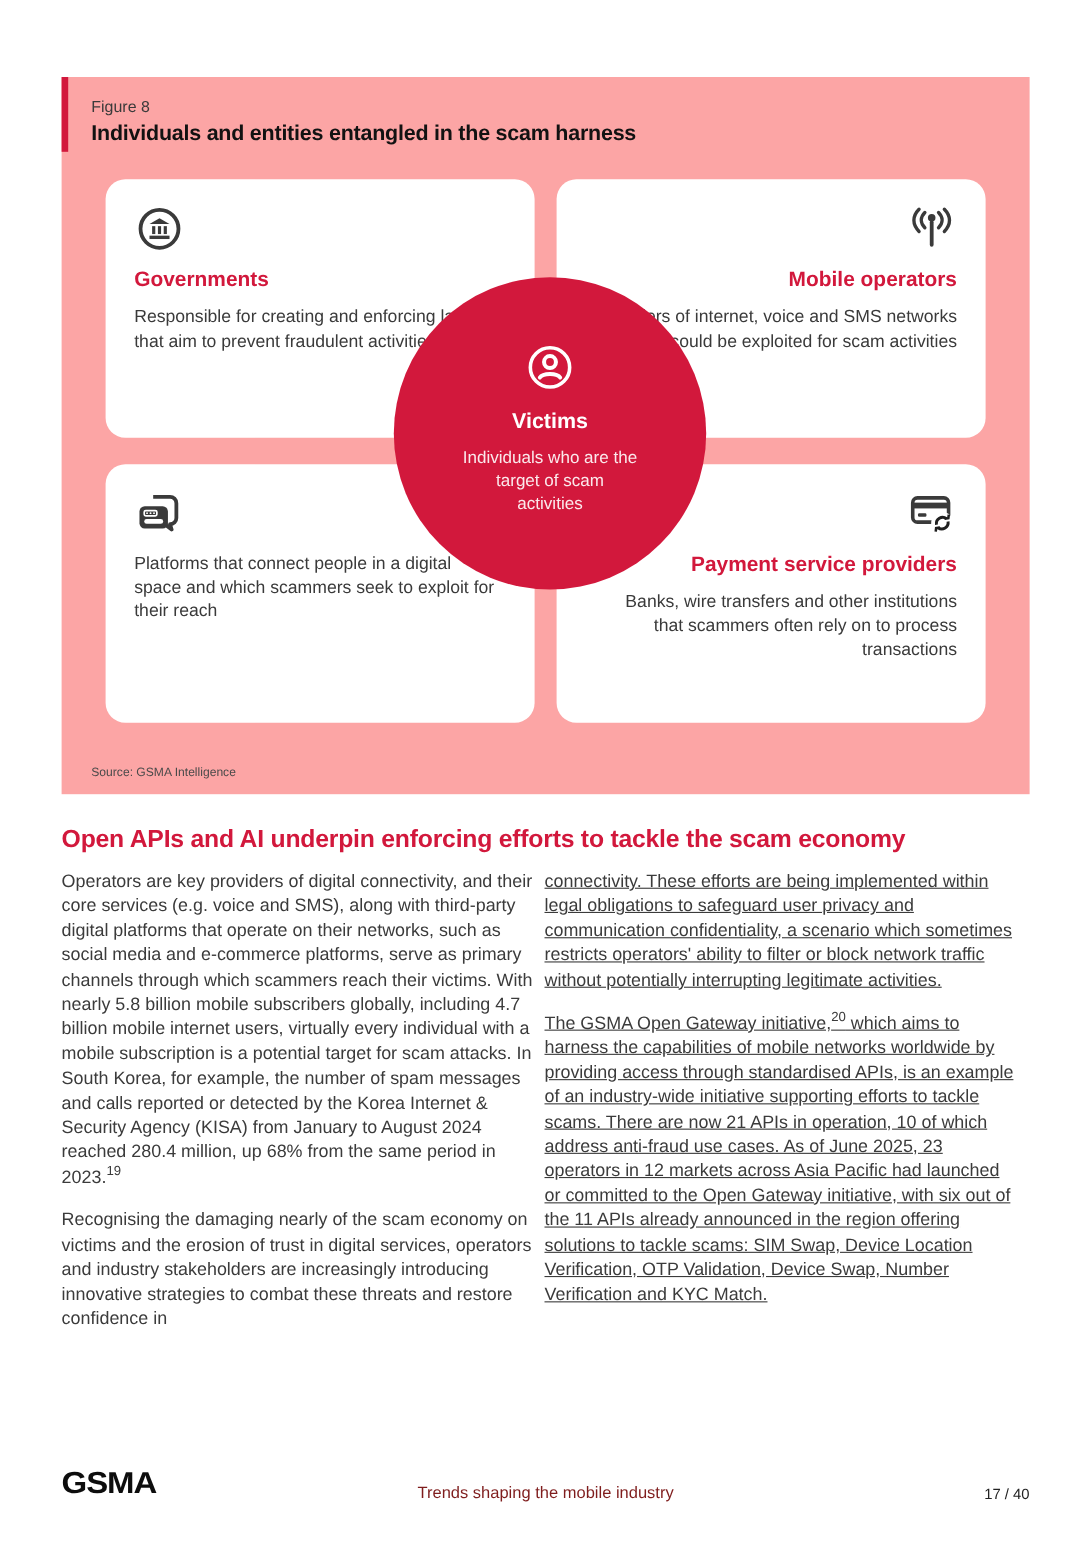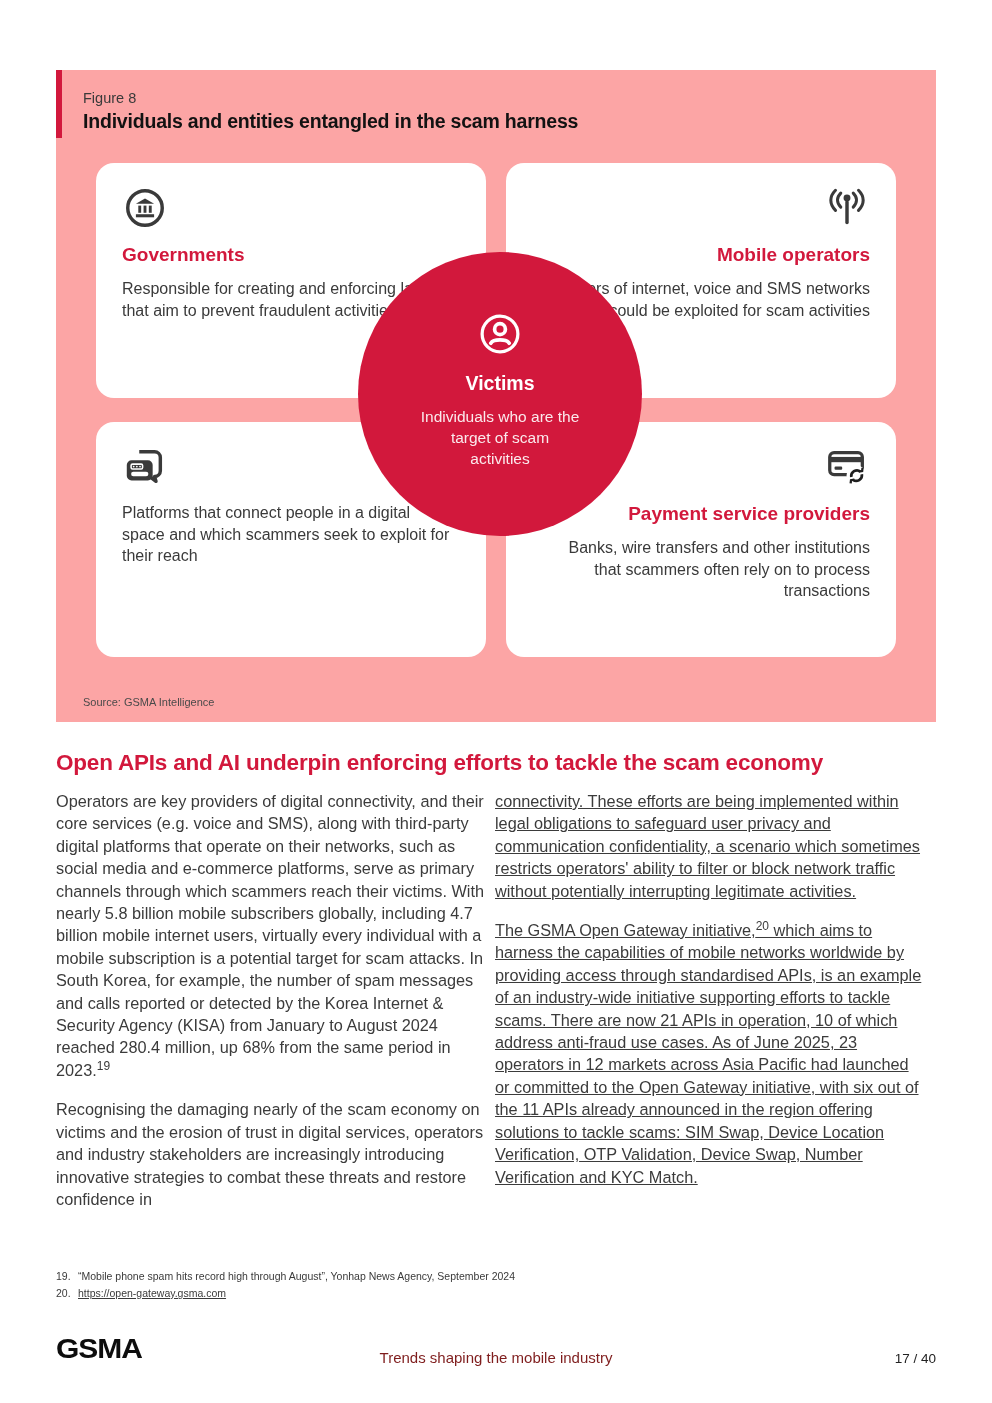--- a/index.html
+++ b/index.html
@@ -148,30 +148,20 @@
   <div class="col col-left">
     <p><span>Operators are key providers of digital connectivity, and their core services (e.g. voice and SMS), along with third-party digital platforms that operate on their networks, such as social media and e-commerce platforms, serve as primary channels through which scammers reach their victims. With nearly 5.8 billion mobile subscribers globally, including 4.7 billion mobile internet users, virtually every individual with a mobile subscription is a potential target for scam attacks. In South Korea, for example, the number of spam messages and calls reported or detected by the Korea Internet &amp; Security Agency (KISA) from January to August 2024 reached 280.4 million, up 68% from the same period in 2023.</span><sup class="fn">19</sup></p>
     <p>Recognising the damaging nearly of the scam economy on victims and the erosion of trust in digital services, operators and industry stakeholders are increasingly introducing innovative strategies to combat these threats and restore confidence in</p>
   </div>
 
   <div class="col col-right">
     <p>connectivity. These efforts are being implemented within legal obligations to safeguard user privacy and communication confidentiality, a scenario which sometimes restricts operators' ability to filter or block network traffic without potentially interrupting legitimate activities.</p>
     <p><span>The GSMA Open Gateway initiative,</span><sup class="fn">20</sup><span> which aims to harness the capabilities of mobile networks worldwide by providing access through standardised APIs, is an example of an industry-wide initiative supporting efforts to tackle scams. There are now 21 APIs in operation, 10 of which address anti-fraud use cases. As of June 2025, 23 operators in 12 markets across Asia Pacific had launched or committed to the Open Gateway initiative, with six out of the 11 APIs already announced in the region offering solutions to tackle scams: SIM Swap, Device Location Verification, OTP Validation, Device Swap, Number Verification and KYC Match.</span></p>
   </div>
 
-  <div class="footnotes">
-    <div class="fn-row">
-      <span class="fn-num">19.</span>
-      <span>“Mobile phone spam hits record high through August”, Yonhap News Agency, September 2024</span>
-    </div>
-    <div class="fn-row">
-      <span class="fn-num">20.</span>
-      <a href="#">https://open-gateway.gsma.com</a>
-    </div>
-  </div>
 
   <div class="footer">
     <div class="footer-logo">GSMA</div>
     <div class="footer-center">Trends shaping the mobile industry</div>
     <div class="footer-page">17 / 40</div>
   </div>
 
 </div>
 
 </body></html>

